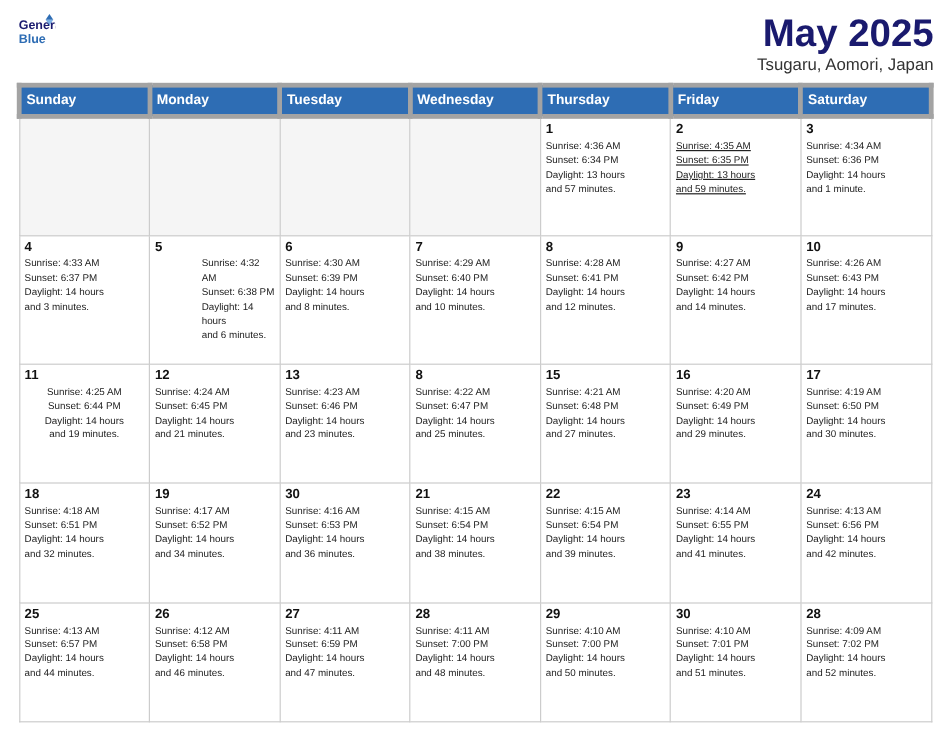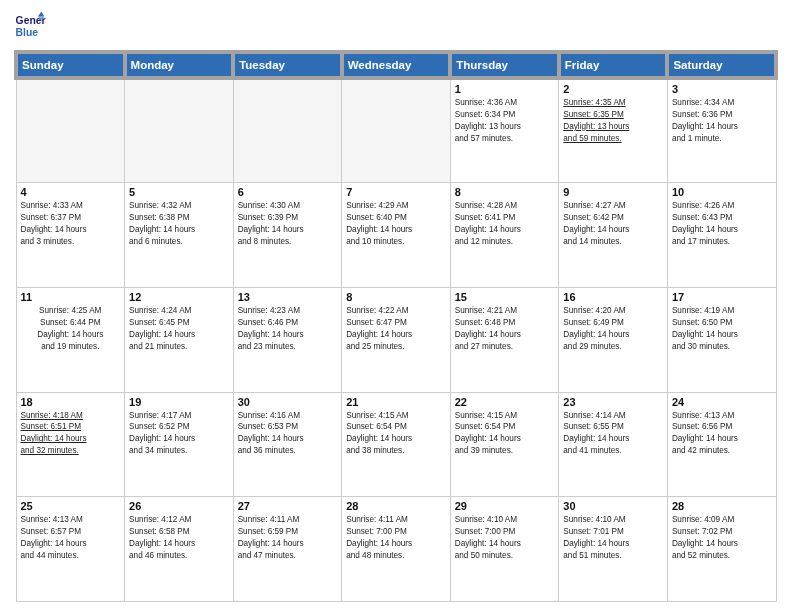--- a/index.html
+++ b/index.html
@@ -89,20 +89,24 @@
 
 <div class="page">
   <div class="header">
     <div class="logo">
       <svg class="logo-icon" viewBox="0 0 40 40">
         <text x="2" y="18" font-size="13" font-weight="bold" fill="#1a1a6e" font-family="Arial">General</text>
         <text x="2" y="32" font-size="13" font-weight="bold" fill="#2e6db4" font-family="Arial">Blue</text>
         <polygon points="30,8 38,8 34,2" fill="#2e6db4"></polygon>
         <polygon points="30,8 38,8 34,14" fill="#4a90d9" opacity="0.7"></polygon>
       </svg>
+    </div>
+    <div class="title-block">
+      <div class="month-title">May 2025</div>
+      <div class="location">Tsugaru, Aomori, Japan</div>
     </div>
   </div>
 
   <table class="calendar-table">
     <thead>
       <tr>
         <th>Sunday</th>
         <th>Monday</th>
         <th>Tuesday</th>
         <th>Wednesday</th>
@@ -142,21 +146,21 @@
         <tr>
           <td>
             <div class="day-num">4</div>
             <div class="cell-text" style="white-space: pre-line;">Sunrise: 4:33 AM
 Sunset: 6:37 PM
 Daylight: 14 hours
 and 3 minutes.</div>
           </td>
           <td>
             <div class="day-num">5</div>
-            <div class="cell-text" style="white-space: pre-line;">Sunrise: 4:32 AM
+            <div class="cell-text" style="white-space: pre-line; margin-left: 39px;">Sunrise: 4:32 AM
 Sunset: 6:38 PM
 Daylight: 14 hours
 and 6 minutes.</div>
           </td>
           <td>
             <div class="day-num">6</div>
             <div class="cell-text" style="white-space: pre-line;">Sunrise: 4:30 AM
 Sunset: 6:39 PM
 Daylight: 14 hours
 and 8 minutes.</div>
@@ -237,21 +241,21 @@
             <div class="day-num">17</div>
             <div class="cell-text" style="white-space: pre-line;">Sunrise: 4:19 AM
 Sunset: 6:50 PM
 Daylight: 14 hours
 and 30 minutes.</div>
           </td>
         </tr>
         <tr>
           <td>
             <div class="day-num">18</div>
-            <div class="cell-text" style="white-space: pre-line; text-decoration: underline;">Sunrise: 4:18 AM
+            <div class="cell-text" style="white-space: pre-line;">Sunrise: 4:18 AM
 Sunset: 6:51 PM
 Daylight: 14 hours
 and 32 minutes.</div>
           </td>
           <td>
             <div class="day-num">19</div>
             <div class="cell-text" style="white-space: pre-line;">Sunrise: 4:17 AM
 Sunset: 6:52 PM
 Daylight: 14 hours
 and 34 minutes.</div>

